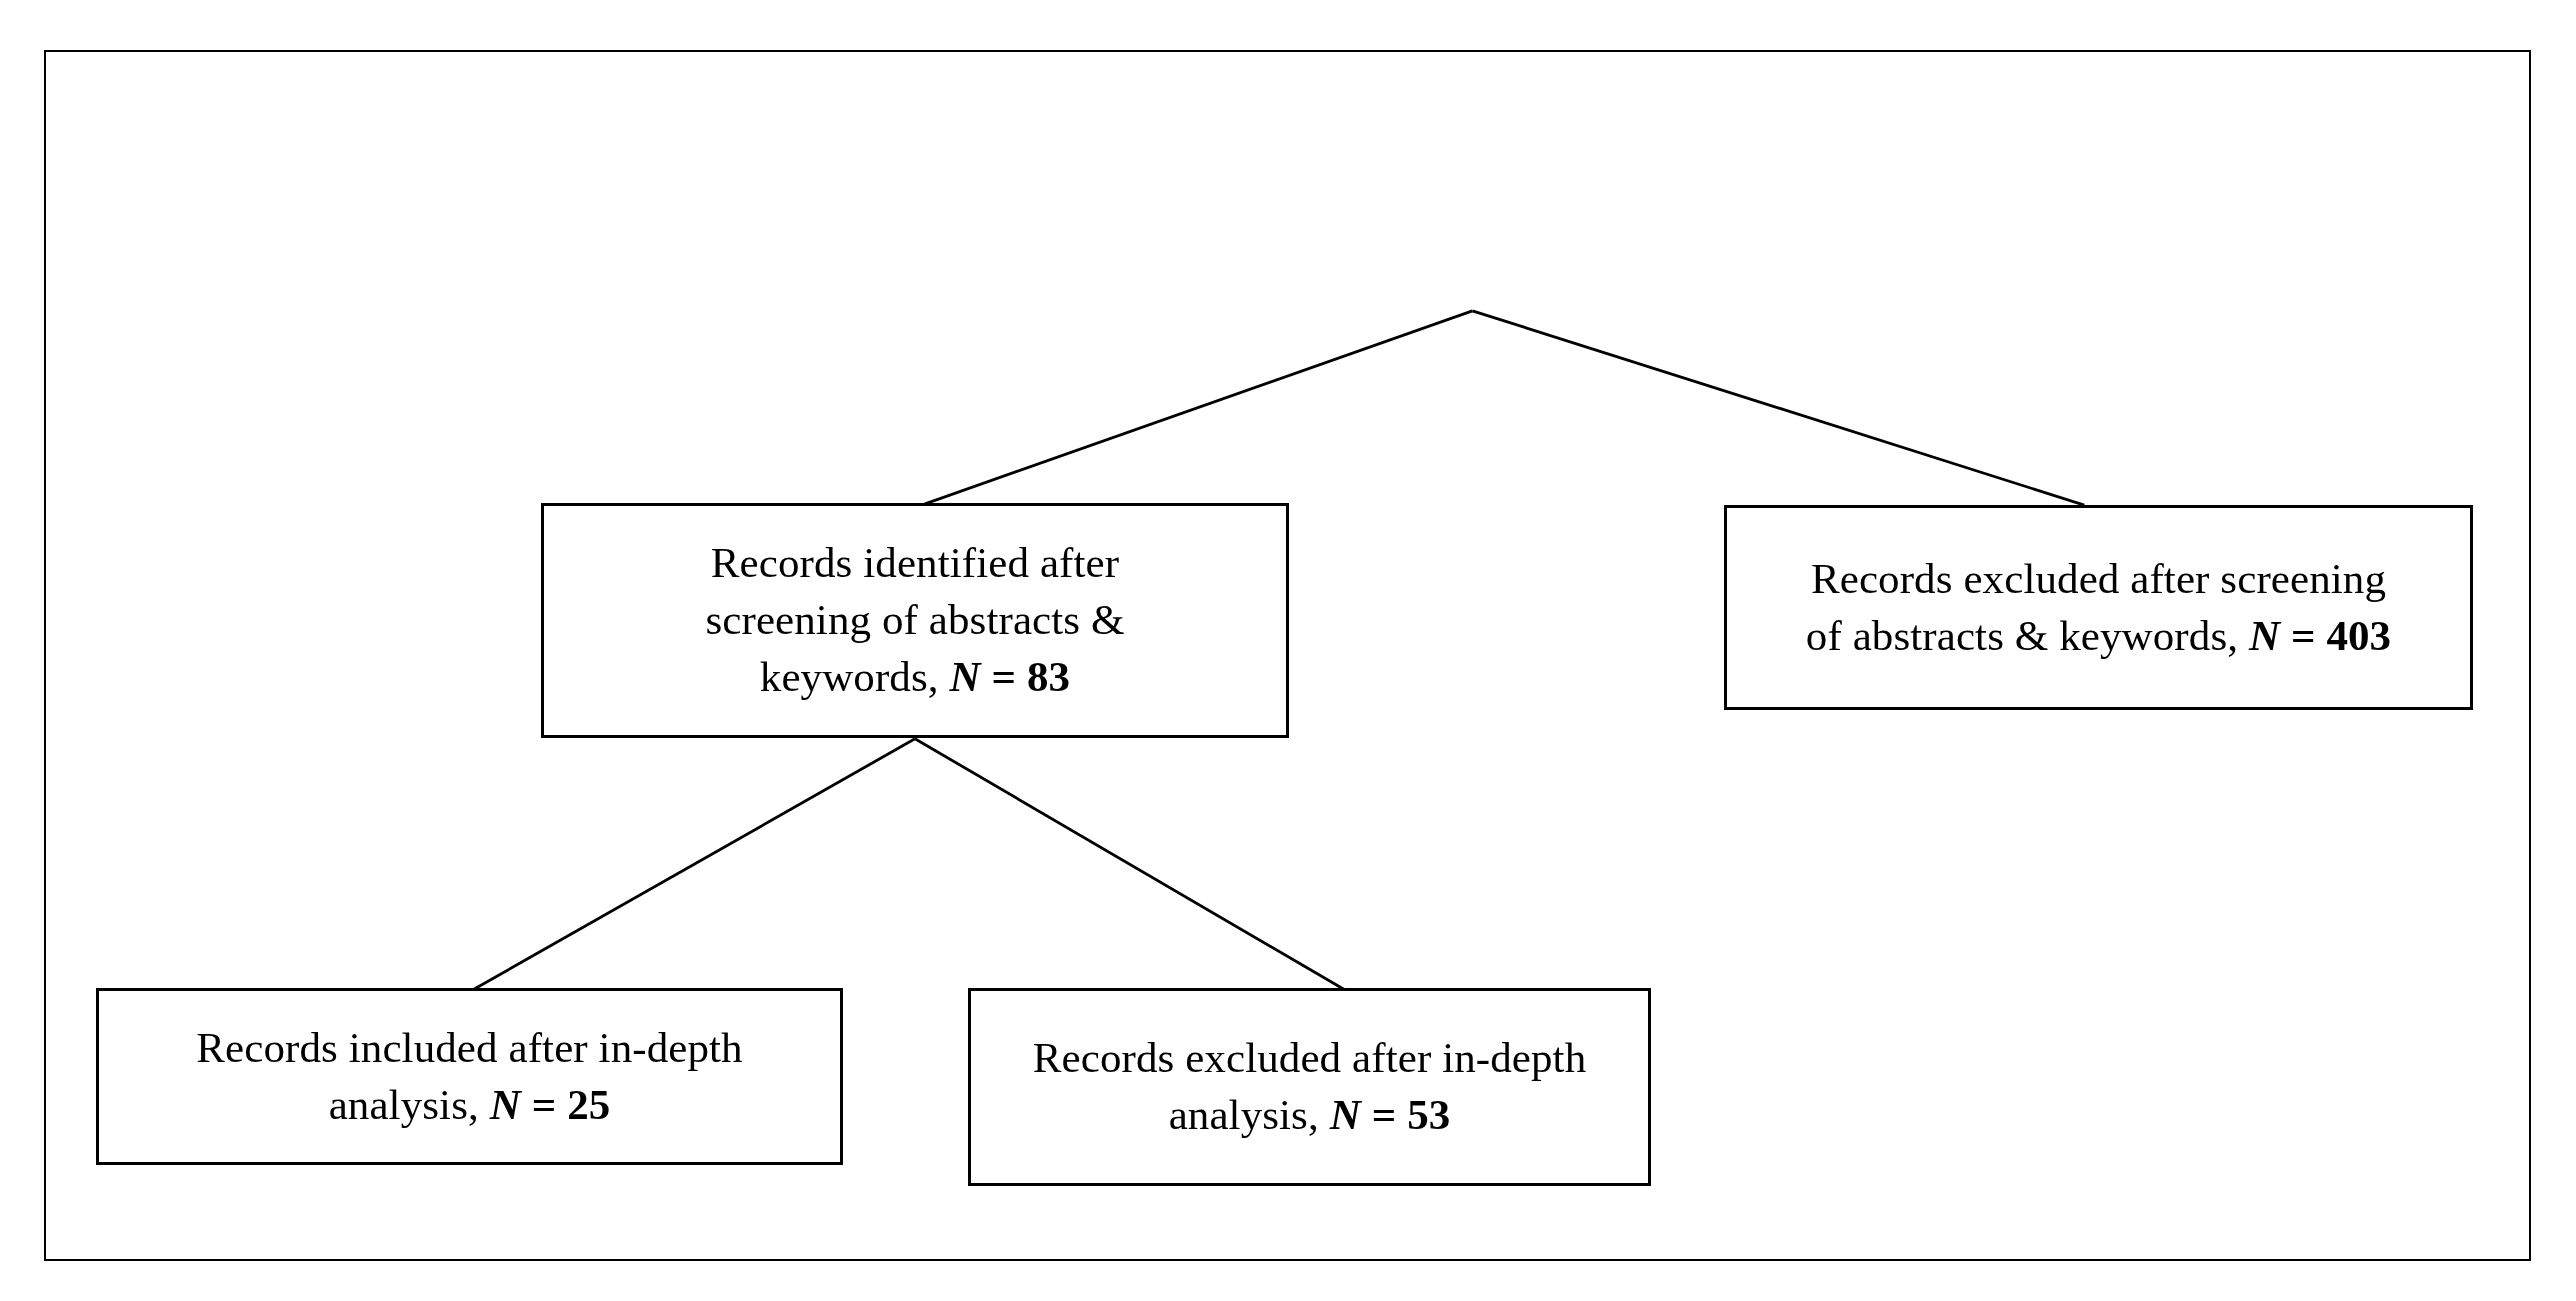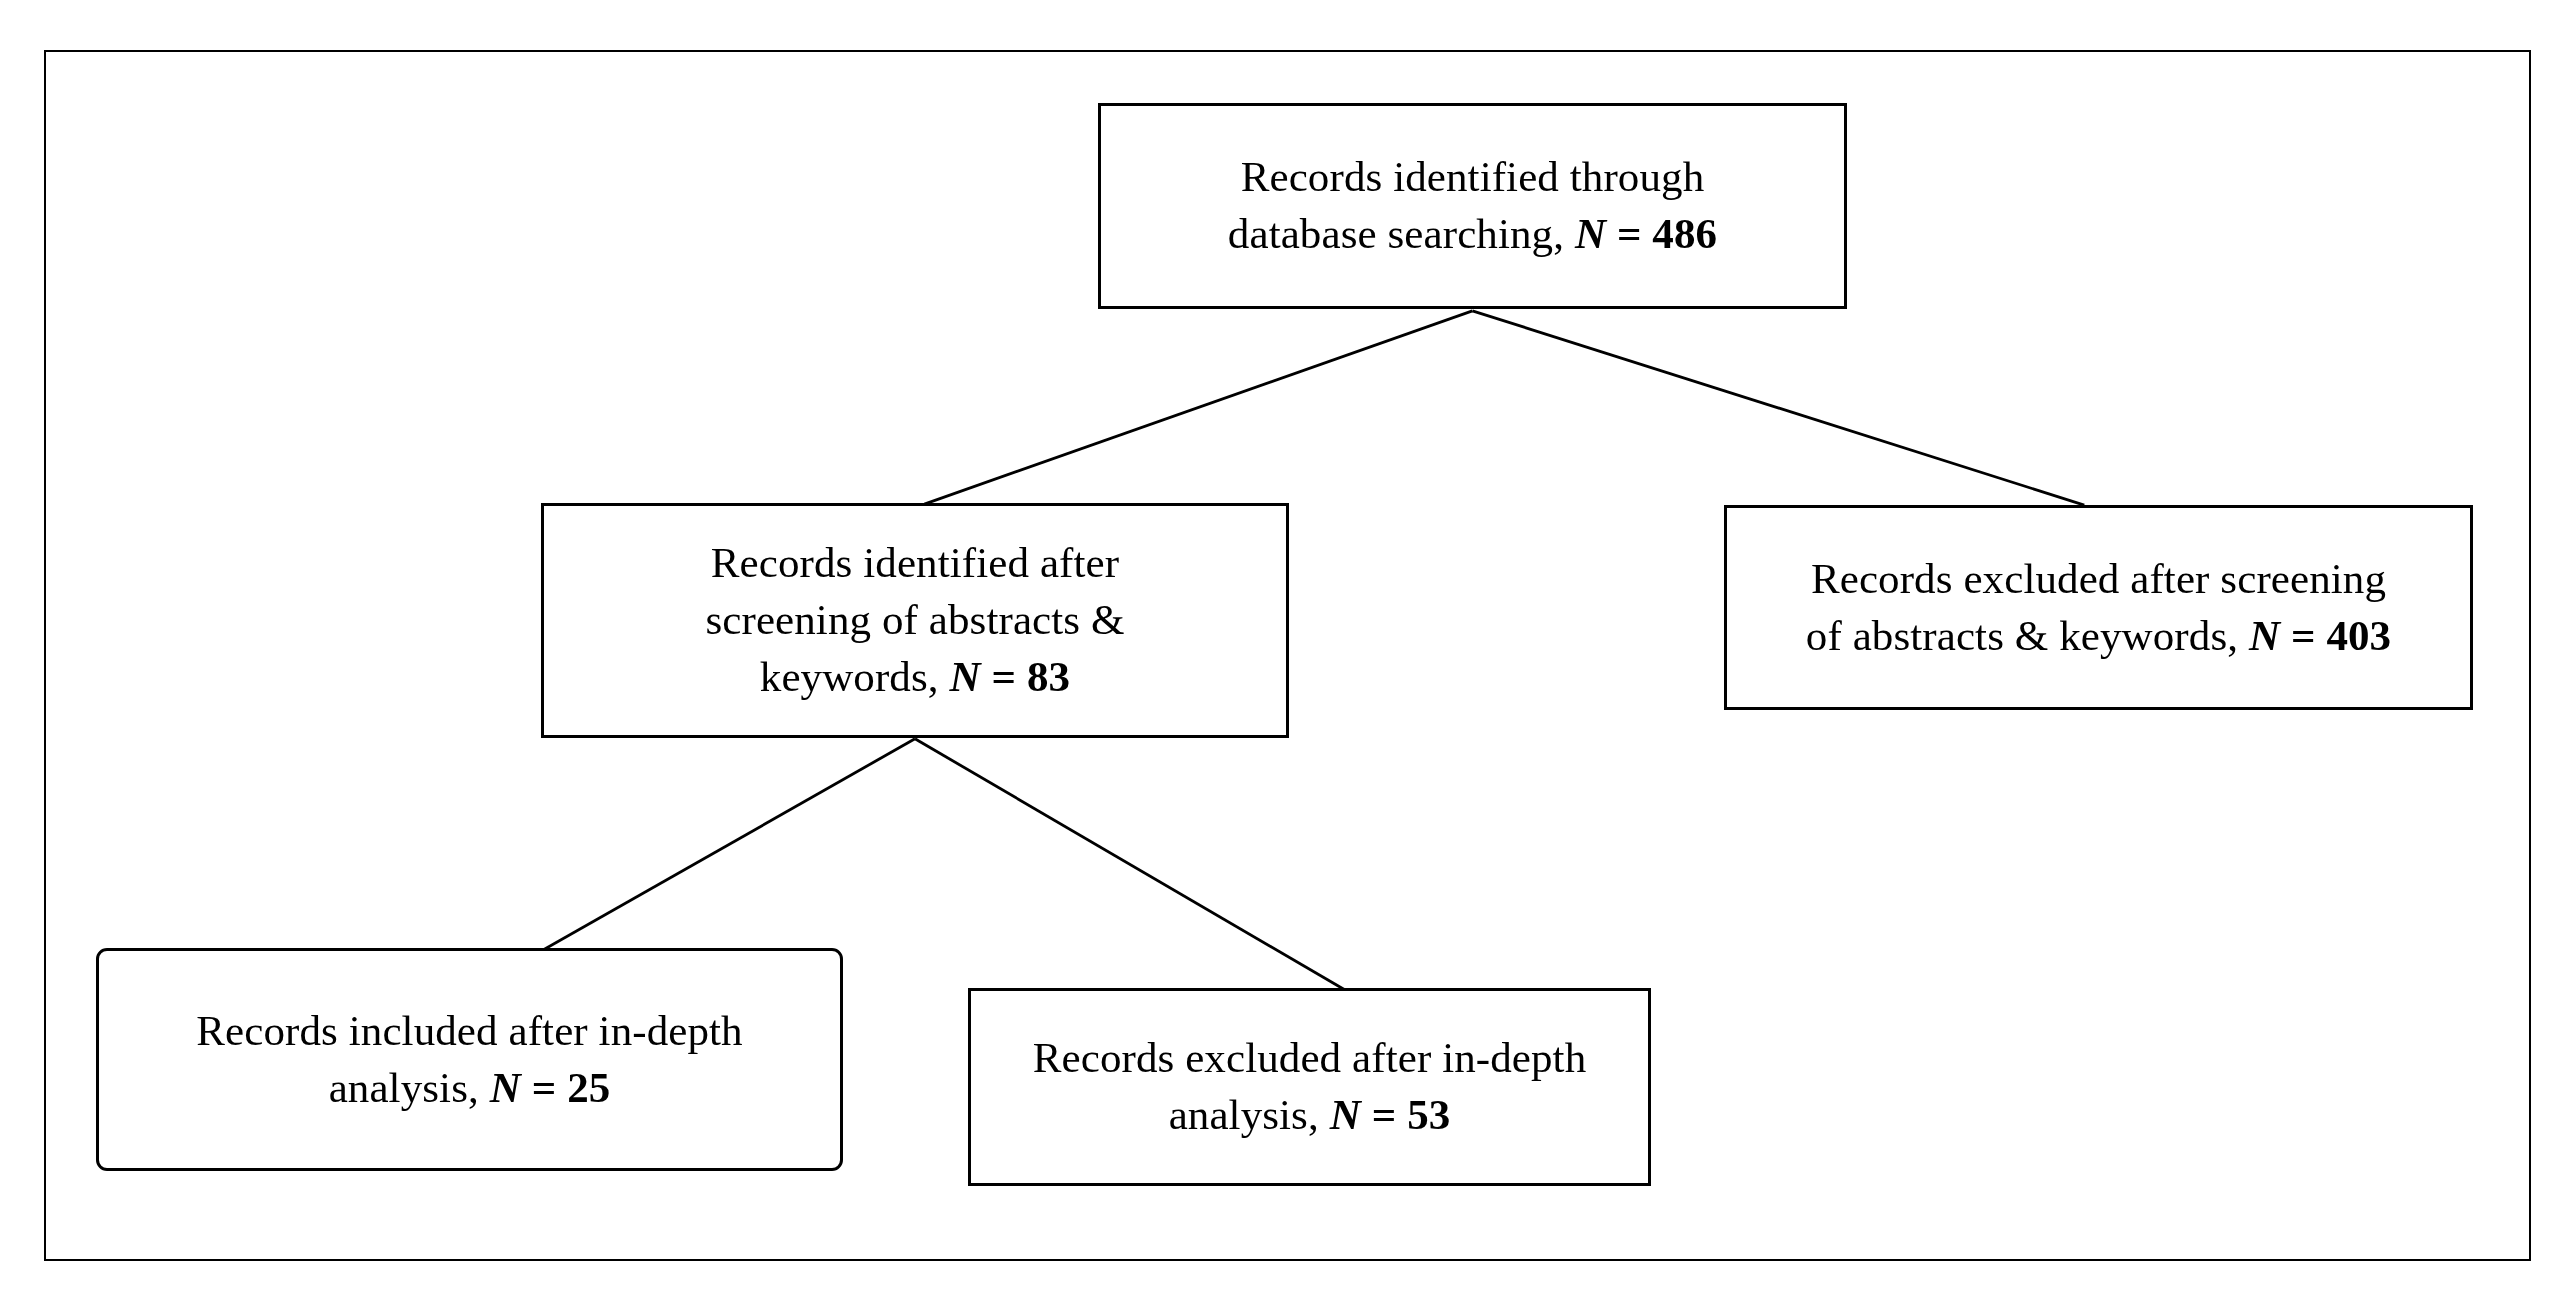--- a/index.html
+++ b/index.html
@@ -97,24 +97,23 @@
 
   #node-screened-out {
     left: 1724px;
     top: 505px;
     width: 749px;
     height: 205px;
   }
 
   #node-included {
     left: 96px;
-    top: 948px;
+    top: 988px;
     width: 747px;
-    height: 223px;
-    border-radius: 11px;
+    height: 177px;
   }
 
   #node-excluded {
     left: 968px;
     top: 988px;
     width: 683px;
     height: 198px;
   }
 </style>
 </head>
@@ -126,24 +125,20 @@
 
   <svg id="connector-layer" viewBox="0 0 2745 1387" width="2576" height="1302" aria-hidden="true">
 
     <line x1="1569" y1="331" x2="985" y2="537" stroke="#000000" stroke-width="3"></line>
     <line x1="1569" y1="331" x2="2221" y2="538" stroke="#000000" stroke-width="3"></line>
 
     <line x1="975" y1="787" x2="505" y2="1054" stroke="#000000" stroke-width="3"></line>
     <line x1="975" y1="787" x2="1432" y2="1054" stroke="#000000" stroke-width="3"></line>
   </svg>
 
-  <div class="node-box" id="node-source">
-    <span class="node-text"><span>Records identified through
-database searching, </span><span class="node-count">N</span><span class="node-count-value"> = </span><span class="node-count-value">486</span></span>
-  </div>
 
   <div class="node-box" id="node-screened-in">
     <span class="node-text"><span>Records identified after
 screening of abstracts &amp;
 keywords, </span><span class="node-count">N</span><span class="node-count-value"> = </span><span class="node-count-value">83</span></span>
   </div>
 
   <div class="node-box" id="node-screened-out">
     <span class="node-text"><span>Records excluded after screening
 of abstracts &amp; keywords, </span><span class="node-count">N</span><span class="node-count-value"> = </span><span class="node-count-value">403</span></span>

